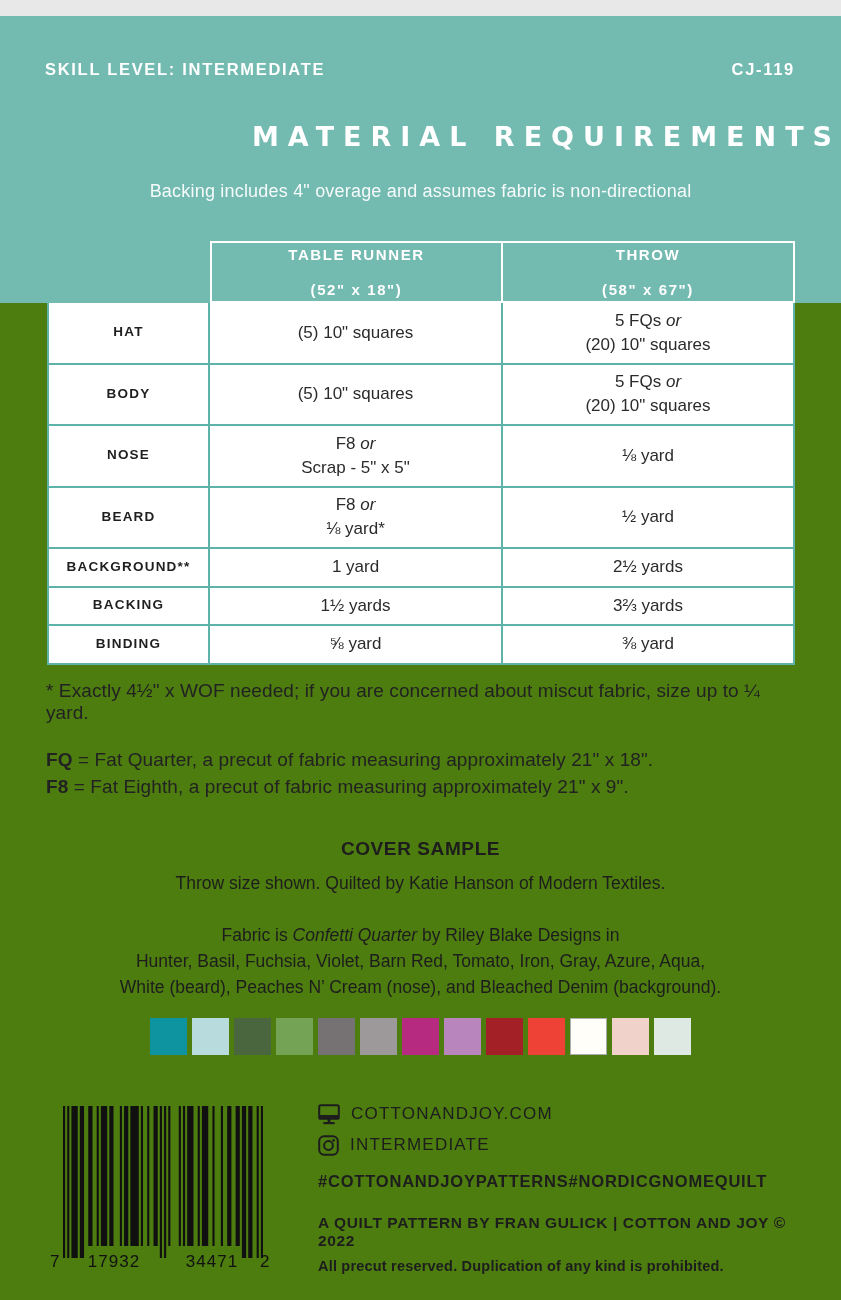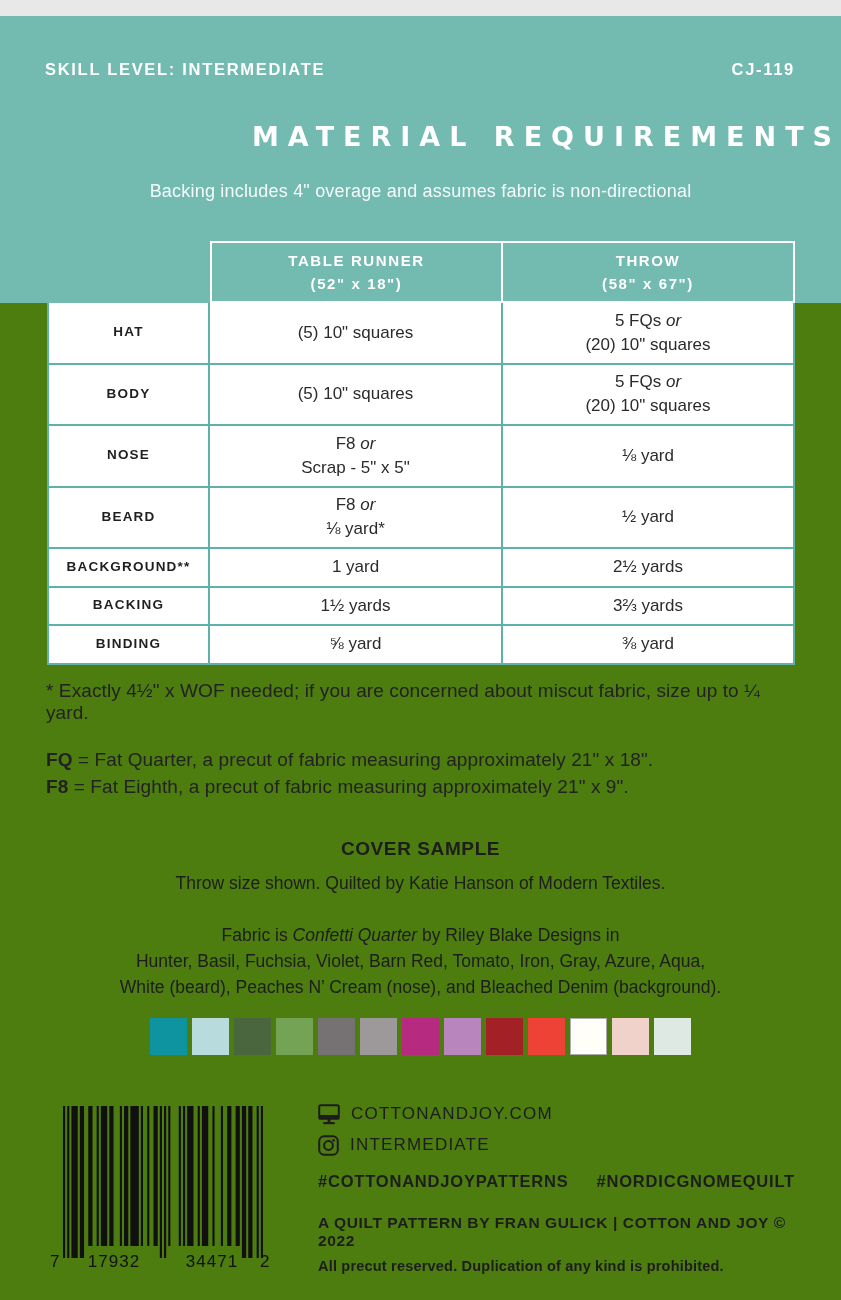--- a/index.html
+++ b/index.html
@@ -23,21 +23,21 @@
   }
   .doc-subtitle {
     position:absolute; top:165px; left:0; width:100%; text-align:center;
     color:rgba(255,255,255,0.93); font-size:18px; letter-spacing:0.2px;
   }
   
   .mr-table { position:absolute; top:225px; left:47px; width:748px; }
   .thead { display:grid; grid-template-columns:163px 293px 292px; height:62px; }
   .th {
     box-sizing:border-box; border:2px solid #fff;
-    display:flex; flex-direction:column; align-items:center; justify-content:center;
+    display:flex; flex-direction:column; align-items:center; justify-content:space-between;
     color:#fff; font-weight:bold; font-size:15px; letter-spacing:1.6px; line-height:1.55;
   }
   .th.second { border-left:0; }
   .tr { display:grid; grid-template-columns:163px 293px 292px; }
   .tr.tall { height:61.5px; }
   .tr.short { height:38.5px; }
   .td {
     box-sizing:border-box; background:#fff;
     border-right:2px solid #5FB2AA; border-bottom:2px solid #5FB2AA;
     display:flex; flex-direction:column; align-items:center; justify-content:center;
@@ -68,21 +68,21 @@
   .bc-digit { position:absolute; top:146px; font-size:17px; color:#111; letter-spacing:1px; }
   .bc-d1 { left:0px; }
   .bc-d2 { left:26px; width:76px; text-align:center; }
   .bc-d3 { left:124px; width:76px; text-align:center; }
   .bc-d4 { left:210px; }
   
   .fright { position:absolute; left:318px; top:1088px; width:477px; color:#1d1d1d; }
   .frow { display:flex; align-items:flex-start; gap:11px; height:24px; margin-bottom:7px;
           font-weight:normal; font-size:17px; letter-spacing:1.2px; }
   .frow .ic { display:flex; align-items:center; }
-  .hashtags { display:flex; justify-content:space-between; margin-top:13px;
+  .hashtags { display:flex; margin-top:13px;
               font-weight:bold; font-size:16.5px; letter-spacing:0.8px; }
   .credit { margin-top:23px; font-weight:bold; font-size:15.5px; letter-spacing:0.6px; }
   .rights { margin-top:8px; font-weight:bold; font-size:14.5px; letter-spacing:0.2px; }
 </style>
 </head>
 <body>
 
 <div class="page">
 
   <div class="band"></div>

